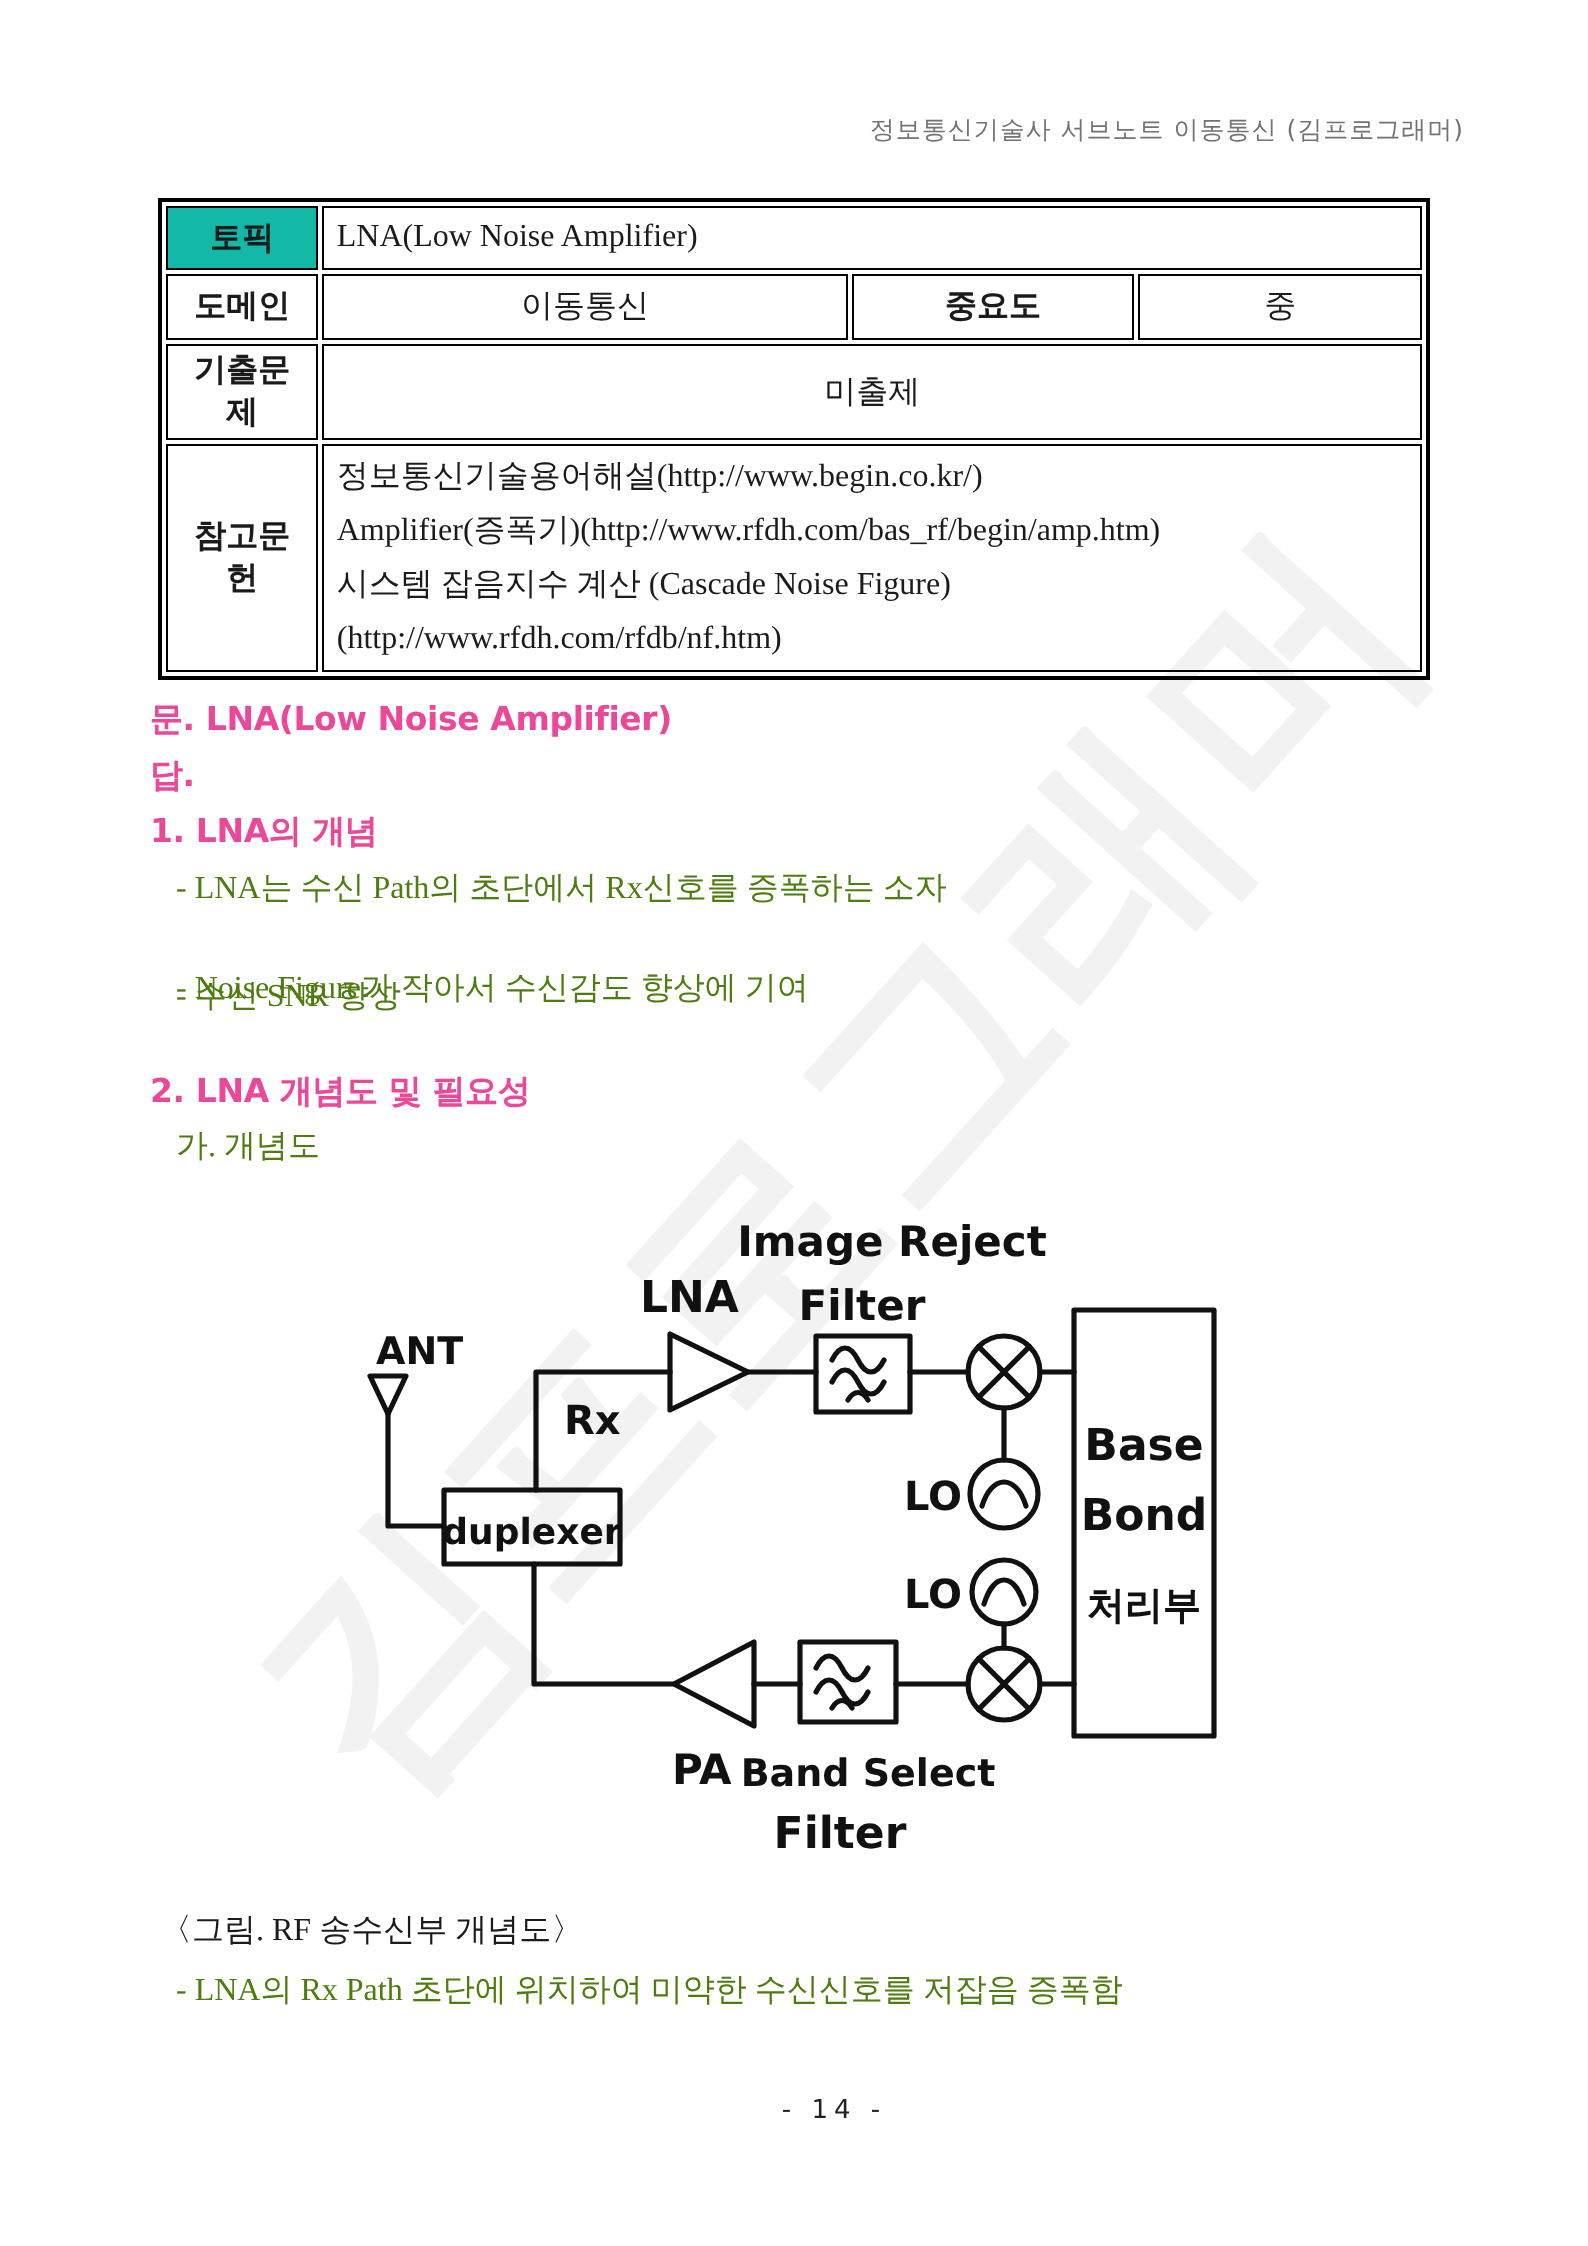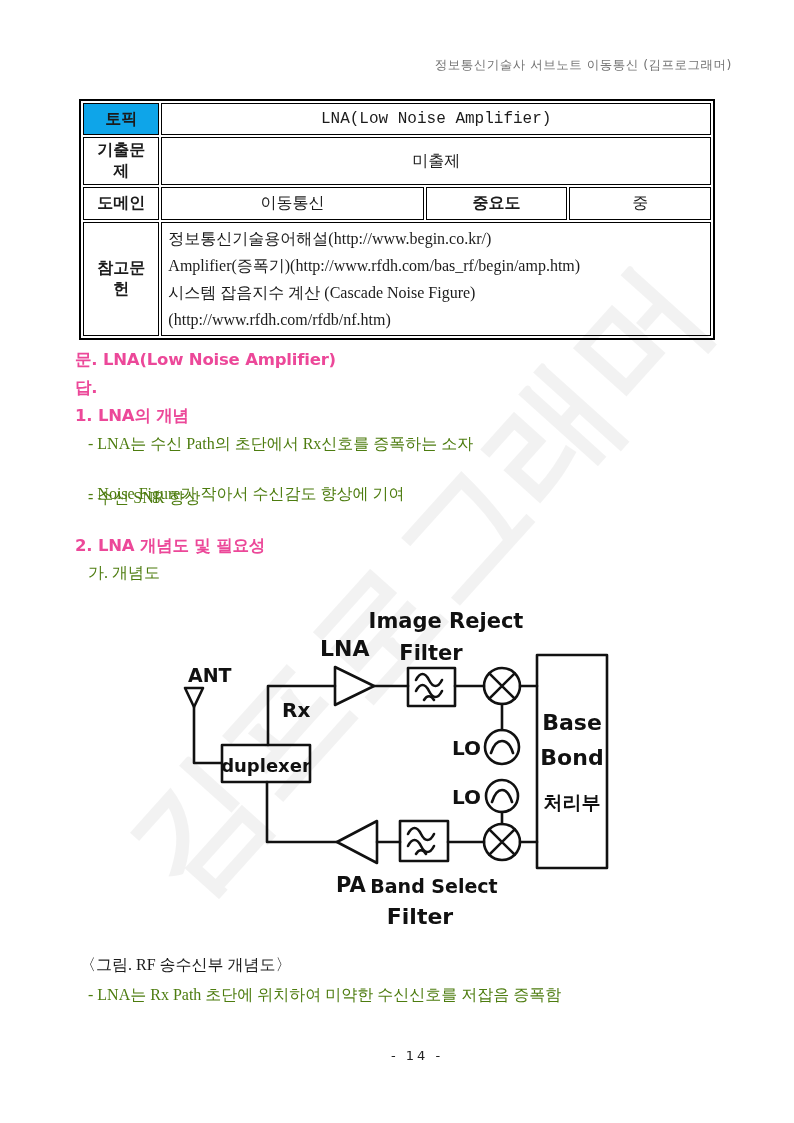--- a/index.html
+++ b/index.html
@@ -26,22 +26,22 @@
   table.info-table {
     position:absolute; left:79px; top:99px; width:636px;
     border:2px solid #000; border-collapse:separate; border-spacing:2px;
     table-layout:fixed;
   }
   .info-table td { border:1px solid #000; font-size:16px; padding:2px 6px; vertical-align:middle; }
   .label-cell {
     font-family:"DejaVu Sans", sans-serif; font-weight:bold;
     text-align:center; font-size:15.5px;
   }
-  .shaded { background:#0ea5e9; }
-  .val-left { text-align:center; padding-left:10px; font-size:16.5px;font-family:Liberation Mono, monospace; }
+  .shaded { background:#14b8a6; }
+  .val-left { text-align:left; padding-left:10px; font-size:16.5px; }
   .val-center { text-align:center; }
   .row-h1 td { height:32px; }
   .row-h2 td { height:33px; }
   .refs-cell { line-height:27px; padding:6px 10px; font-size:16px; }
   .h-bold {
     position:absolute; font-family:"DejaVu Sans", sans-serif;
     font-weight:bold; font-size:16.5px; color:#ec4899; letter-spacing:-0.2px;
   }
   .body-line { position:absolute; font-size:16px; color:#4d7c0f; }
   .caption {
@@ -82,28 +82,28 @@
           <col style="width:261px">
           <col style="width:141px">
           <col style="width:141px">
         </colgroup>
       <tbody>
           <tr class="row-h1">
         <td class="label-cell shaded">토픽</td>
         <td class="val-left" colspan="3">LNA(Low Noise Amplifier)</td>
       </tr>
       <tr class="row-h2">
-        <td class="label-cell">기출문제</td>
-        <td class="val-center" colspan="3">미출제</td>
-      </tr>
-      <tr class="row-h2">
         <td class="label-cell">도메인</td>
         <td class="val-center">이동통신</td>
         <td class="label-cell">중요도</td>
         <td class="val-center">중</td>
+      </tr>
+      <tr class="row-h2">
+        <td class="label-cell">기출문제</td>
+        <td class="val-center" colspan="3">미출제</td>
       </tr>
       <tr>
         <td class="label-cell">참고문헌</td>
         <td class="refs-cell" colspan="3">
           <div>정보통신기술용어해설(http://www.begin.co.kr/)</div>
           <div>Amplifier(증폭기)(http://www.rfdh.com/bas_rf/begin/amp.htm)</div>
           <div>시스템 잡음지수 계산 (Cascade Noise Figure)</div>
           <div>(http://www.rfdh.com/rfdb/nf.htm)</div>
         </td>
       </tr>
@@ -174,17 +174,17 @@
       <text x="256" y="297" font-size="19" text-anchor="middle">Band Select</text>
       <text x="242" y="328" font-size="22" text-anchor="middle">Filter</text>
 
       <rect x="359" y="59" width="70" height="213"></rect>
       <text x="394" y="134" font-size="22" text-anchor="middle">Base</text>
       <text x="394" y="169" font-size="22" text-anchor="middle">Bond</text>
       <text x="394" y="213" font-size="19" text-anchor="middle">처리부</text>
     </svg>
 
     <div class="caption">〈그림. RF 송수신부 개념도〉</div>
-    <div class="body-line" style="left:88px; top:985px;">- LNA는 Rx Path 초단에 위치하여 미약한 수신신호를 저잡음 증폭함</div>
+    <div class="body-line" style="left:88px; top:985px;">- LNA의 Rx Path 초단에 위치하여 미약한 수신신호를 저잡음 증폭함</div>
     <div class="page-number">- 14 -</div>
 
   </div>
 </div>
 
 </body></html>

